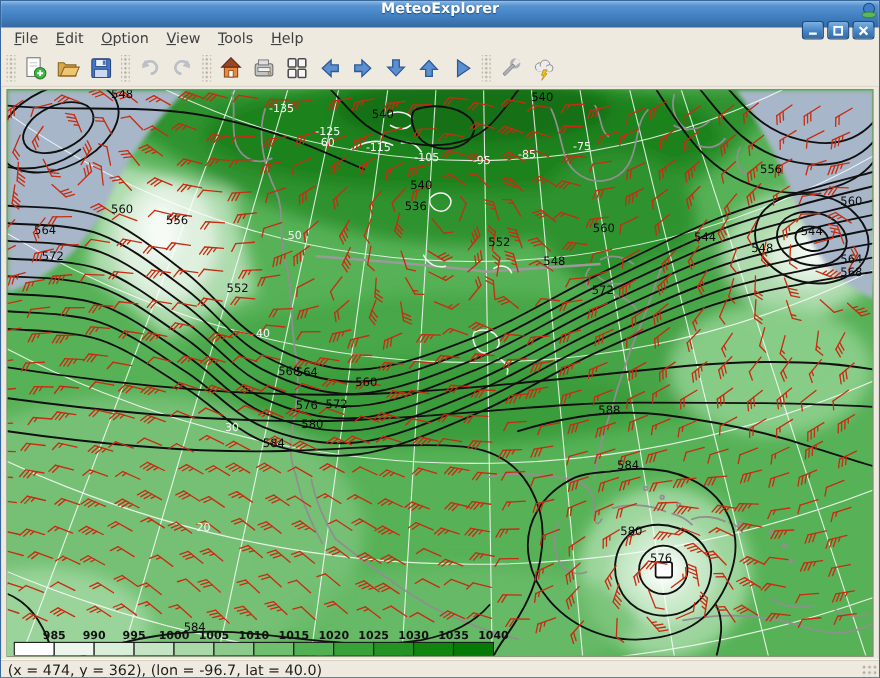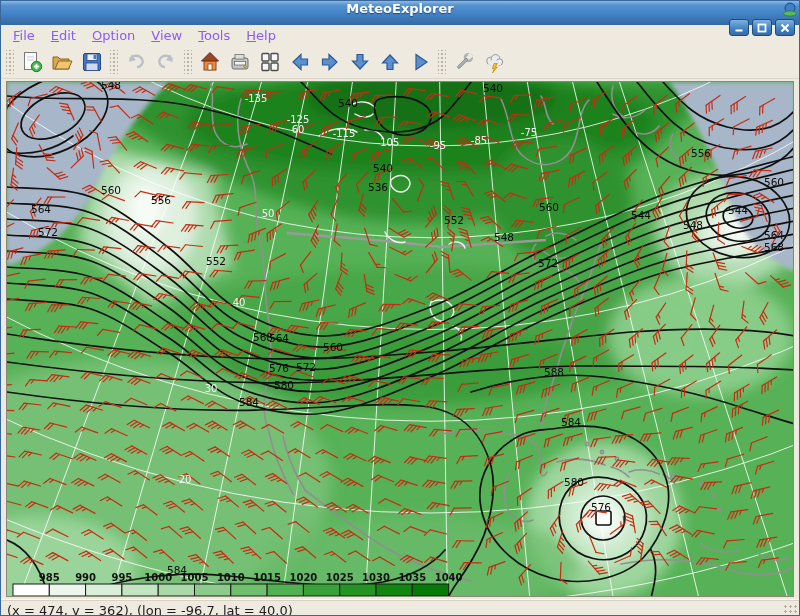--- a/index.html
+++ b/index.html
@@ -20,21 +20,21 @@
     position:absolute;left:0;right:0;text-align:center;
     color:#fff;font-weight:bold;font-size:13px;text-shadow:0 1px 1px rgba(0,0,0,.45);
   }
   .winbtns{margin-left:auto;display:flex;gap:3px;margin-right:4px;position:relative;}
   .winbtn{
     width:20px;height:17px;border-radius:3px;border:1px solid #1d4c7c;
     background:linear-gradient(#7db1e0,#4080c2 60%,#356ba6);
     display:flex;align-items:center;justify-content:center;cursor:default;
   }
   
-  .menubar{height:20px;display:flex;align-items:center;padding-left:4px;background:#efeae0;font-size:13px;color:#8b5cf6;}
+  .menubar{height:20px;display:flex;align-items:center;padding-left:4px;background:#efeae0;font-size:13px;color:#404040;}
   .menu-item{padding:1px 8px;}
   .menu-item u{text-decoration:underline;}
   
   .toolbar{height:34px;display:flex;align-items:center;background:#efeae0;padding-left:2px;border-bottom:1px solid #dcd7ca;}
   .grip{width:8px;height:24px;margin:0 3px;
     background-image:radial-gradient(circle,#b9b2a2 1px,transparent 1.2px);
     background-size:4px 4px;background-position:center;}
   .tbtn{width:30px;height:28px;display:flex;align-items:center;justify-content:center;border-radius:3px;}
   .tbtn svg{width:24px;height:24px;}
   

